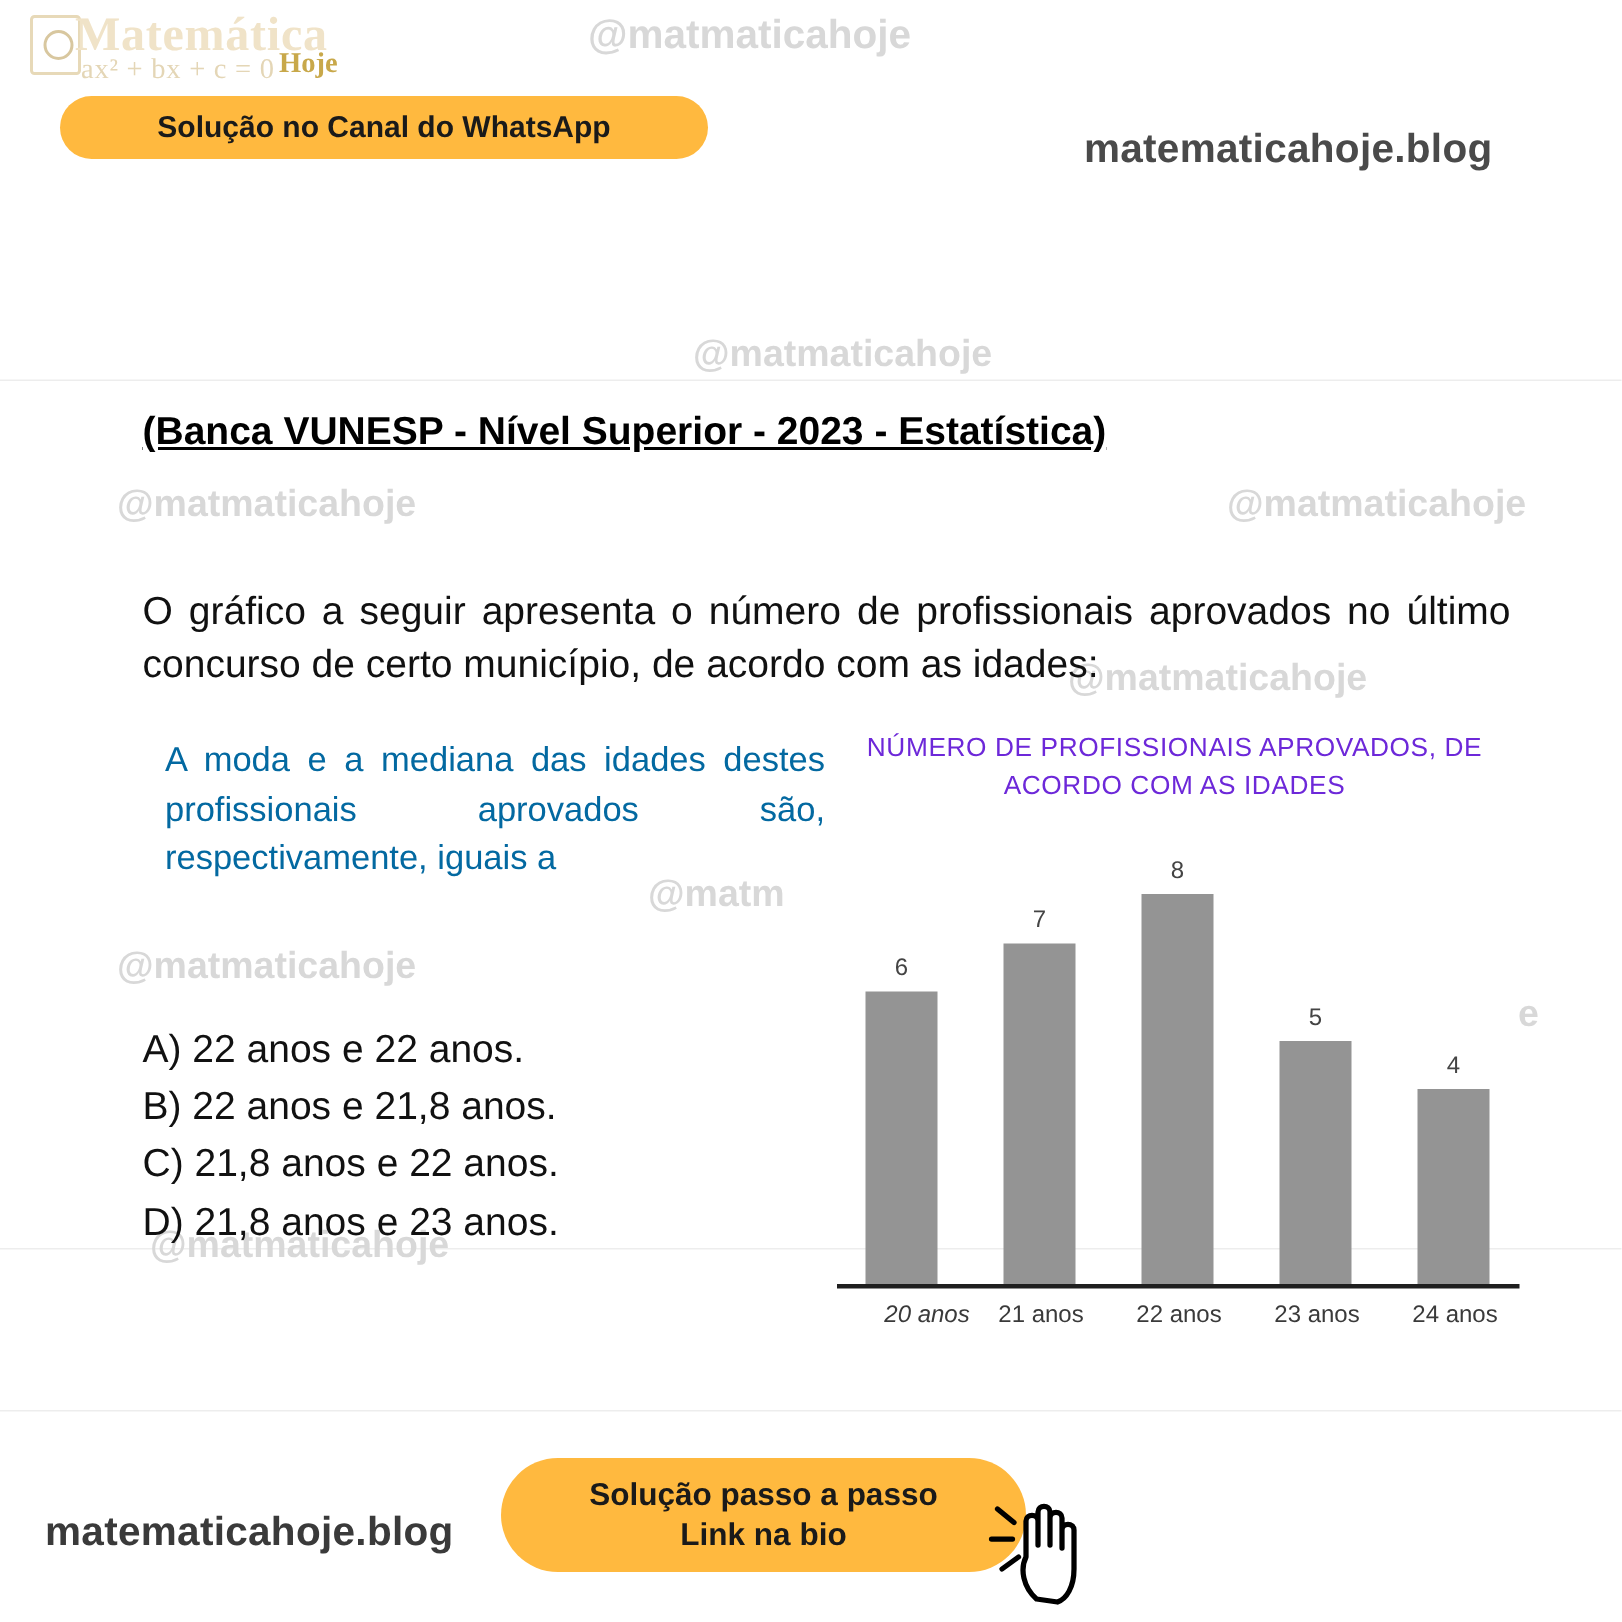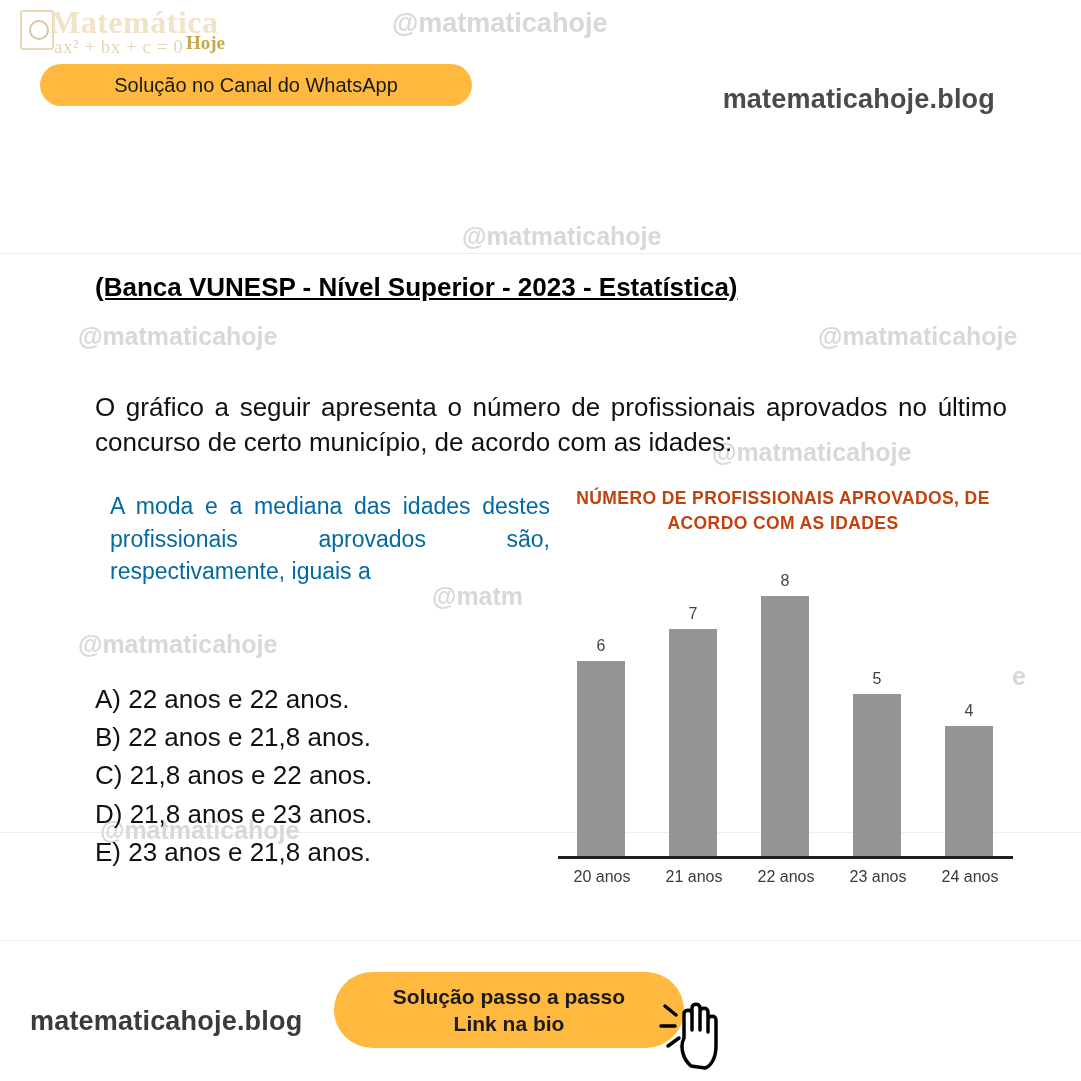--- a/index.html
+++ b/index.html
@@ -100,21 +100,21 @@
     position: absolute;
     left: 40px;
     top: 64px;
     width: 432px;
     height: 42px;
     background: #ffb93f;
     border-radius: 21px;
     display: flex;
     align-items: center;
     justify-content: center;
-    font-weight: normal;
+    font-weight: bold;
     font-size: 20px;
     color: #1a1a1a;
   }
 
   
   #site-top {
     position: absolute;
     right: 86px;
     top: 84px;
     font-weight: bold;
@@ -182,22 +182,22 @@
     width: 470px;
     height: 412px;
   }
   #chart .chart-title {
     position: absolute;
     left: 0;
     top: 0;
     width: 470px;
     text-align: center;
     font-size: 17.5px;
-    font-weight: bold;
-    color: #c2410c;
+    font-weight: normal;
+    color: #6d28d9;
     letter-spacing: .4px;
     line-height: 1.45;
   }
   #chart .plot {
     position: absolute;
     left: 10px;
     top: 78px;
     width: 450px;
     height: 292px;
   }
@@ -295,21 +295,20 @@
 <div id="site-bottom">matematicahoje.blog</div>
 
 <div id="q-title">(Banca VUNESP - Nível Superior - 2023 - Estatística)</div>
 <div id="q-statement">O gráfico a seguir apresenta o número de profissionais aprovados no último concurso de certo município, de acordo com as idades:</div>
 <div id="q-ask">A moda e a mediana das idades destes profissionais aprovados são, respectivamente, iguais a</div>
 <div id="q-options">
   <div>A) 22 anos e 22 anos.</div>
   <div>B) 22 anos e 21,8 anos.</div>
   <div>C) 21,8 anos e 22 anos.</div>
   <div>D) 21,8 anos e 23 anos.</div>
-  <div>E) 23 anos e 21,8 anos.</div>
 </div>
 
 <div id="chart">
   <div class="chart-title">NÚMERO DE PROFISSIONAIS APROVADOS, DE ACORDO COM AS IDADES</div>
   <div class="plot">
     <div class="bar-col" style="left:0px;">
       <div class="bar-val" style="bottom: 201px;">6</div>
       <div class="bar" style="height: 195px; background: rgb(148, 148, 148);"></div>
     </div>
     <div class="bar-col" style="left:92px;">
@@ -323,21 +322,21 @@
     <div class="bar-col" style="left:276px;">
       <div class="bar-val" style="bottom: 168px;">5</div>
       <div class="bar" style="height: 162px; background: rgb(148, 148, 148);"></div>
     </div>
     <div class="bar-col" style="left:368px;">
       <div class="bar-val" style="bottom: 136px;">4</div>
       <div class="bar" style="height: 130px; background: rgb(148, 148, 148);"></div>
     </div>
   </div>
   <div class="axis"></div>
-  <div class="tick-label" style="left:8px;">20 anos</div>
+  <div class="tick-label" style="left:24px;font-style:italic;">20 anos</div>
   <div class="tick-label" style="left:100px;">21 anos</div>
   <div class="tick-label" style="left:192px;">22 anos</div>
   <div class="tick-label" style="left:284px;">23 anos</div>
   <div class="tick-label" style="left:376px;">24 anos</div>
 </div>
 
 <div id="badge-bottom">
   <span>Solução passo a passo</span>
   <span>Link na bio</span>
 </div>

